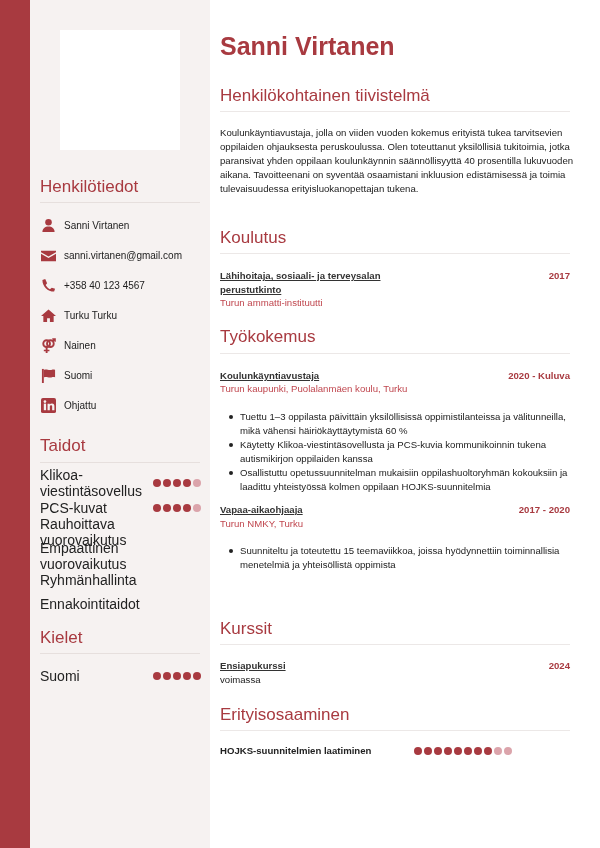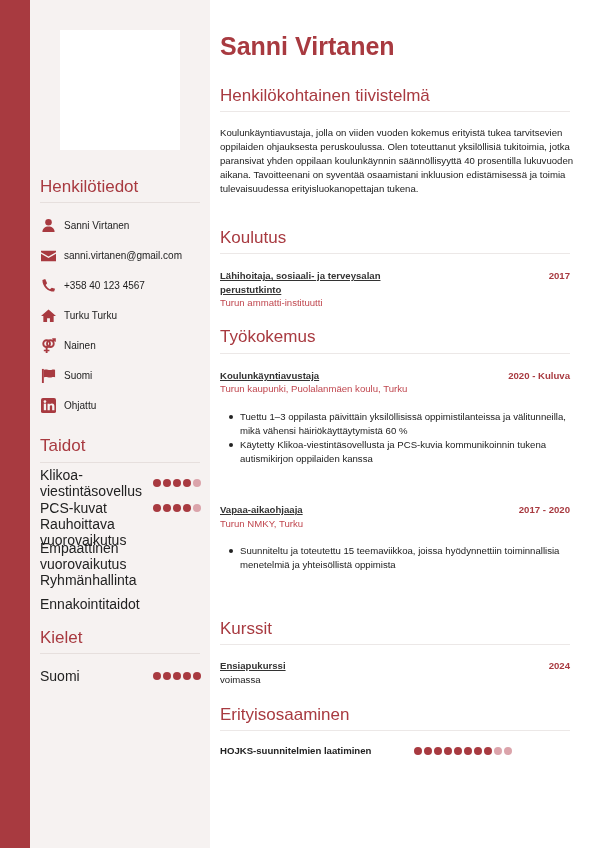--- a/index.html
+++ b/index.html
@@ -185,20 +185,21 @@
 
   <div class="main-heading" style="top:327px">Työkokemus</div>
   <div class="main-rule" style="top:353px"></div>
 
   <div class="entry-title" style="top:369px">Koulunkäyntiavustaja</div>
   <div class="entry-date" style="top:370px">2020 - Kuluva</div>
   <div class="entry-sub" style="top:383px">Turun kaupunki, Puolalanmäen koulu, Turku</div>
   <ul class="bullets" style="top:410px">
     <li>Tuettu 1–3 oppilasta päivittäin yksilöllisissä oppimistilanteissa ja välitunneilla, mikä vähensi häiriökäyttäytymistä 60 %</li>
     <li>Käytetty Klikoa-viestintäsovellusta ja PCS-kuvia kommunikoinnin tukena autismikirjon oppilaiden kanssa</li>
+    <li>Osallistuttu opetussuunnitelman mukaisiin oppilashuoltoryhmän kokouksiin ja laadittu yhteistyössä kolmen oppilaan HOJKS-suunnitelmia</li>
   </ul>
 
   <div class="entry-title" style="top:503px">Vapaa-aikaohjaaja</div>
   <div class="entry-date" style="top:504px">2017 - 2020</div>
   <div class="entry-sub" style="top:518px">Turun NMKY, Turku</div>
   <ul class="bullets" style="top:544px">
     <li>Suunniteltu ja toteutettu 15 teemaviikkoa, joissa hyödynnettiin toiminnallisia menetelmiä ja yhteisöllistä oppimista</li>
   </ul>
 
   <div class="main-heading" style="top:619px">Kurssit</div>

